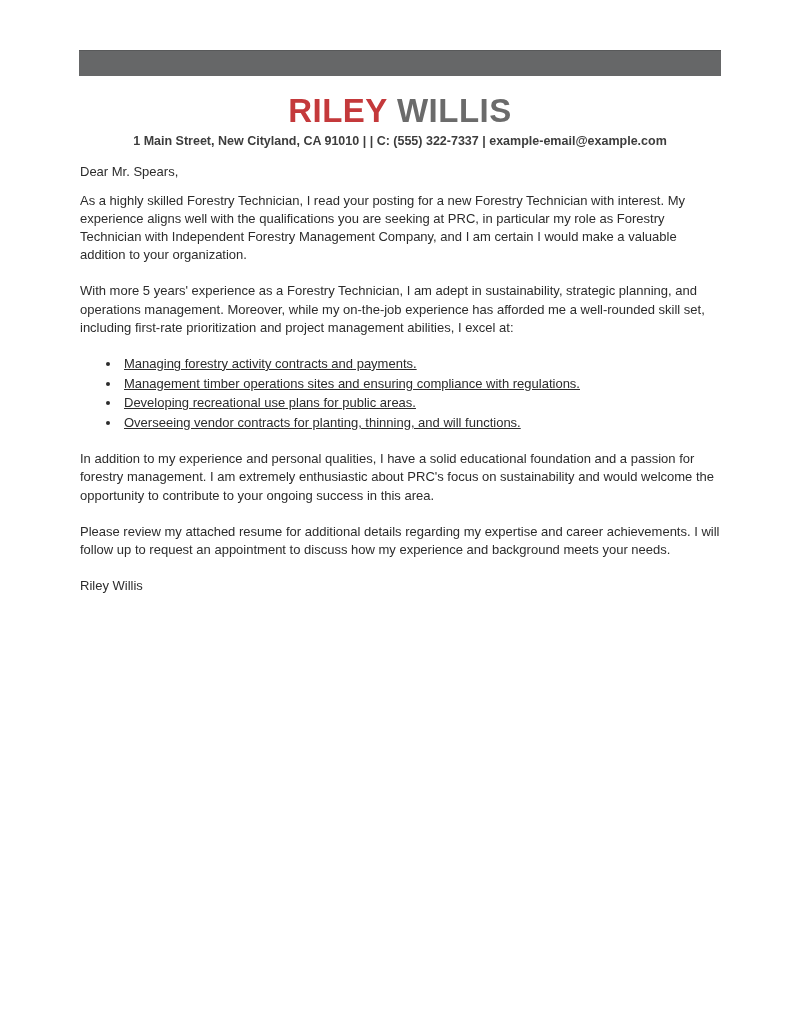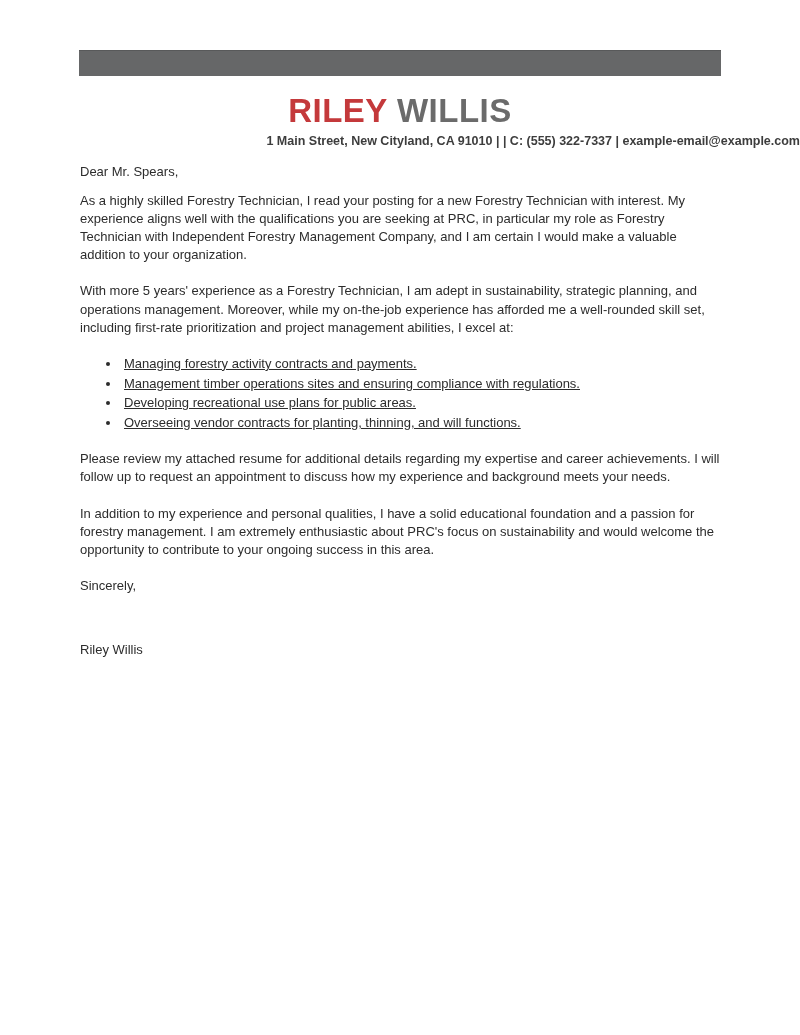--- a/index.html
+++ b/index.html
@@ -32,21 +32,21 @@
     margin-top: 17px;
     font-size: 33px;
     font-weight: bold;
     letter-spacing: 0.5px;
     line-height: 1.1;
     color: #6b6b6b;
   }
   .name-first { color: #c4393b; }
   .name-last  { color: #6b6b6b; text-align: right; }
   .contact-line {
-    text-align: right;
+    text-align: center;
     margin-top: 5px;
     font-size: 12.5px;
     font-weight: bold;
     color: #3d3d3d;
   }
   .letter {
     margin: 15px 80px 0 80px;
     font-size: 13px;
     line-height: 18.2px;
   }
@@ -94,24 +94,23 @@
 
     <p>With more 5 years' experience as a Forestry Technician, I am adept in sustainability, strategic planning, and operations management. Moreover, while my on-the-job experience has afforded me a well-rounded skill set, including first-rate prioritization and project management abilities, I excel at:</p>
 
     <ul>
       <li>Managing forestry activity contracts and payments.</li>
       <li>Management timber operations sites and ensuring compliance with regulations.</li>
       <li>Developing recreational use plans for public areas.</li>
       <li>Overseeing vendor contracts for planting, thinning, and will functions.</li>
     </ul>
 
+    <p>In addition to my experience and personal qualities, I have a solid educational foundation and a passion for forestry management. I am extremely enthusiastic about PRC's focus on sustainability and would welcome the opportunity to contribute to your ongoing success in this area.</p>
+
     <p>Please review my attached resume for additional details regarding my expertise and career achievements. I will follow up to request an appointment to discuss how my experience and background meets your needs.</p>
 
-    <p>In addition to my experience and personal qualities, I have a solid educational foundation and a passion for forestry management. I am extremely enthusiastic about PRC's focus on sustainability and would welcome the opportunity to contribute to your ongoing success in this area.</p>
 
-
-    <p class="valediction">Sincerely,</p>
 
     <p class="signature">Riley Willis</p>
 
   </div>
 
 </div>
 
 </body></html>

